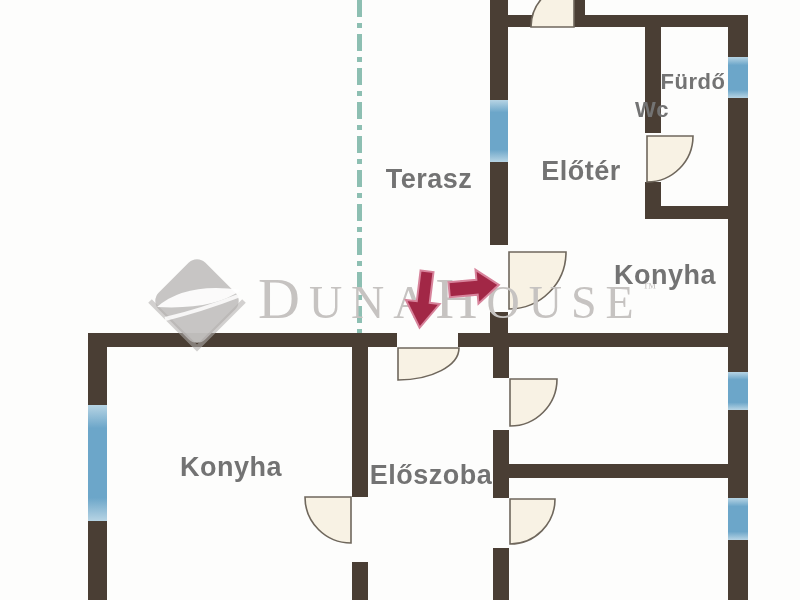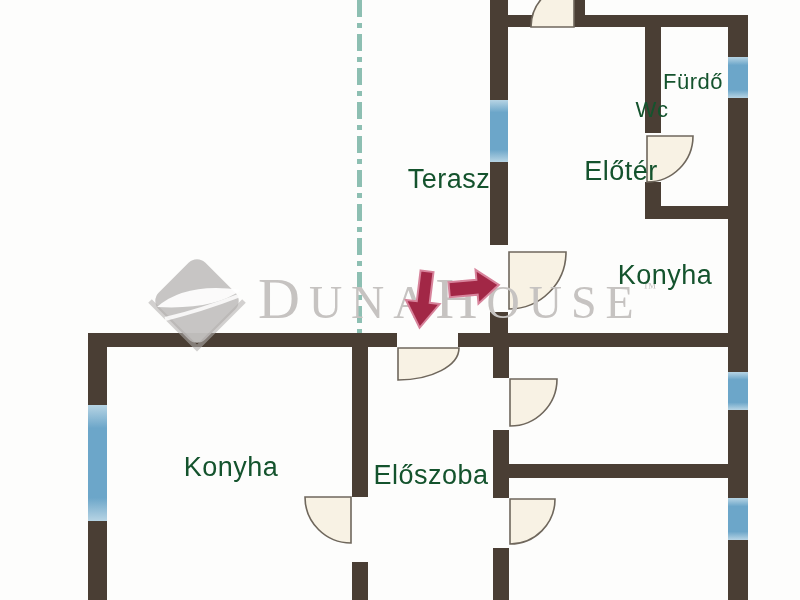--- a/index.html
+++ b/index.html
@@ -3,22 +3,22 @@
 <meta charset="utf-8">
 <style>
   html,body{margin:0;padding:0;}
   body{width:800px;height:600px;overflow:hidden;background:#fdfdfc;}
   #stage{position:relative;width:800px;height:600px;background:#fdfdfc;font-family:"Liberation Sans",sans-serif;}
   #plan-svg{position:absolute;left:0;top:0;}
   .room-label{
     position:absolute;
     transform:translate(-50%,-50%);
     font-family:"Liberation Sans",sans-serif;
-    font-weight:normal;
-    color:#14532d;
+    font-weight:bold;
+    color:#737373;
     font-size:27px;
     letter-spacing:0.5px;
     white-space:nowrap;
     line-height:1;
   }
   .room-label.sm{font-size:22px;}
   .room-label.md{font-size:26px;}
 </style>
 </head>
 <body>
@@ -89,21 +89,21 @@
     </g>
 
     <text x="258" y="318" fill="#c6c3c1" font-family="Liberation Serif, serif" letter-spacing="9"><tspan font-size="58">D</tspan><tspan font-size="46">UNA</tspan><tspan font-size="58">H</tspan><tspan font-size="46">OUSE</tspan><tspan font-size="14" dy="-26" letter-spacing="0">™</tspan></text>
 
     <g fill="#a22746" stroke="#d7839b" stroke-width="2">
       <path d="M417,271 L430,271 L430,302 L440,302 L423,328 L406,302 L417,302 Z" transform="rotate(7 423 300)"></path>
       <path d="M449,280 L477,280 L477,270 L499,287 L477,304 L477,295 L449,295 Z" transform="rotate(-5 474 287)"></path>
     </g>
   </svg>
 
-  <div class="room-label" style="left:449px;top:179px;">Terasz</div>
-  <div class="room-label" style="left:581px;top:171px;margin-left:40px;">Előtér</div>
+  <div class="room-label" style="left:429px;top:179px;">Terasz</div>
+  <div class="room-label" style="left:581px;top:171px;">Előtér</div>
   <div class="room-label sm" style="left:693px;top:82px;">Fürdő</div>
   <div class="room-label sm" style="left:652px;top:110px;">Wc</div>
   <div class="room-label" style="left:665px;top:275px;">Konyha</div>
   <div class="room-label" style="left:231px;top:467px;">Konyha</div>
   <div class="room-label" style="left:431px;top:475px;">Előszoba</div>
 
 </div>
 
 </body></html>

